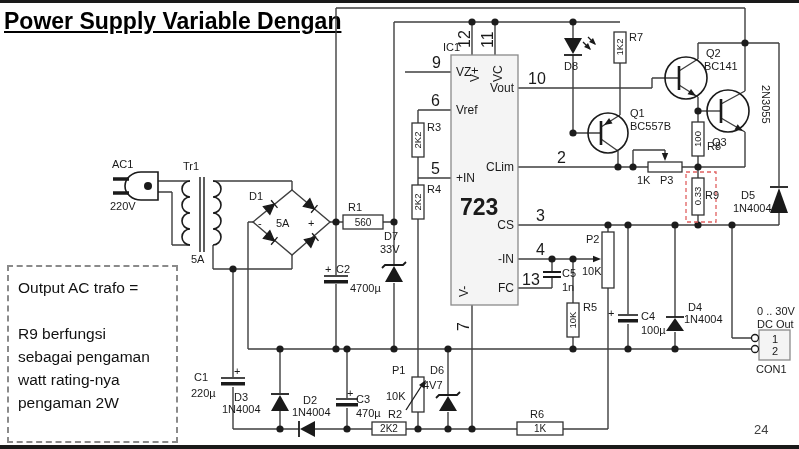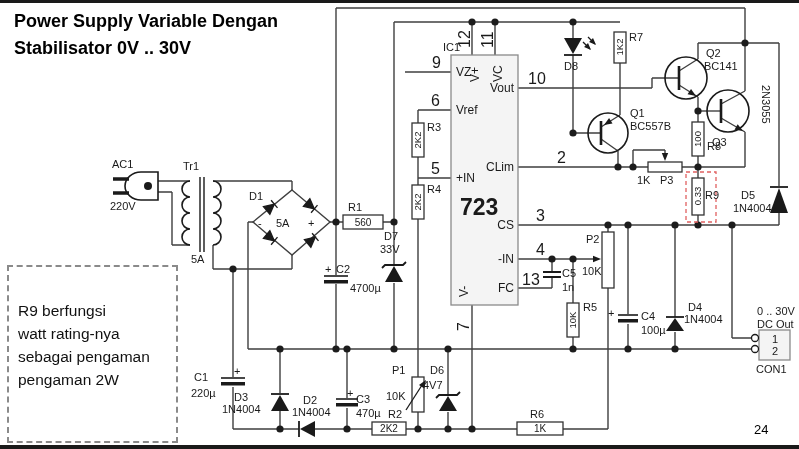--- a/index.html
+++ b/index.html
@@ -1,48 +1,48 @@
 <!DOCTYPE html>
 <html><head>
 <meta charset="utf-8">
 <style>
   html,body{margin:0;padding:0;background:#d8d8d8;}
   .slide{position:relative;width:799px;height:449px;background:#ffffff;overflow:hidden;
          font-family:"Liberation Sans",sans-serif;}
   .border-bar{position:absolute;left:0;width:799px;background:#1a1a1a;}
-  .title{position:absolute;left:14px;top:8px;font-size:18px;font-weight:bold;color:#000;line-height:27px;}
+  .title{position:absolute;left:4px;top:8px;font-size:23px;font-weight:bold;color:#000;line-height:27px;text-decoration:underline;}
   .note{position:absolute;left:7px;top:265px;width:158px;height:165px;border:2px dashed #8a8a8a;
         padding:9px 0 0 9px;font-size:15.5px;color:#111;}
   .note .line{min-height:23px;line-height:23px;white-space:nowrap;}
-  .pagenum{position:absolute;left:754px;top:422px;font-size:13px;color:#000000;}
+  .pagenum{position:absolute;left:754px;top:422px;font-size:13px;color:#404040;}
   svg{position:absolute;left:0;top:0;}
   svg text{font-family:"Liberation Sans",sans-serif;fill:#1a1a1a;}
   .lbl{font-size:11px;}
   .val{font-size:10px;}
   .vval{font-size:9.5px;}
   .big{font-size:23px;font-weight:bold;}
   .icn{font-size:12px;}
 </style>
 </head>
 <body>
 
 <div class="slide">
   <div class="border-bar" style="top:0;height:3px;"></div>
   <div class="border-bar" style="top:445px;height:4px;"></div>
 
   <div class="title">
     <div>Power Supply Variable Dengan</div>
-    <div>Stabilisator 0V .. 30V</div>
   </div>
 
   <div class="note">
+    <div class="line">Output AC trafo =</div>
     <div class="line"></div>
     <div class="line">R9 berfungsi</div>
+    <div class="line">sebagai pengaman</div>
     <div class="line">watt rating-nya</div>
-    <div class="line">sebagai pengaman</div>
     <div class="line">pengaman 2W</div>
   </div>
 
   <div class="pagenum">24</div>
 
   <svg width="799" height="449" viewBox="0 0 799 449">
 
     <g stroke="#3f3f3f" stroke-width="1.4" fill="none">
 
       <path d="M336,8 H745 M745,8 V43"></path>

